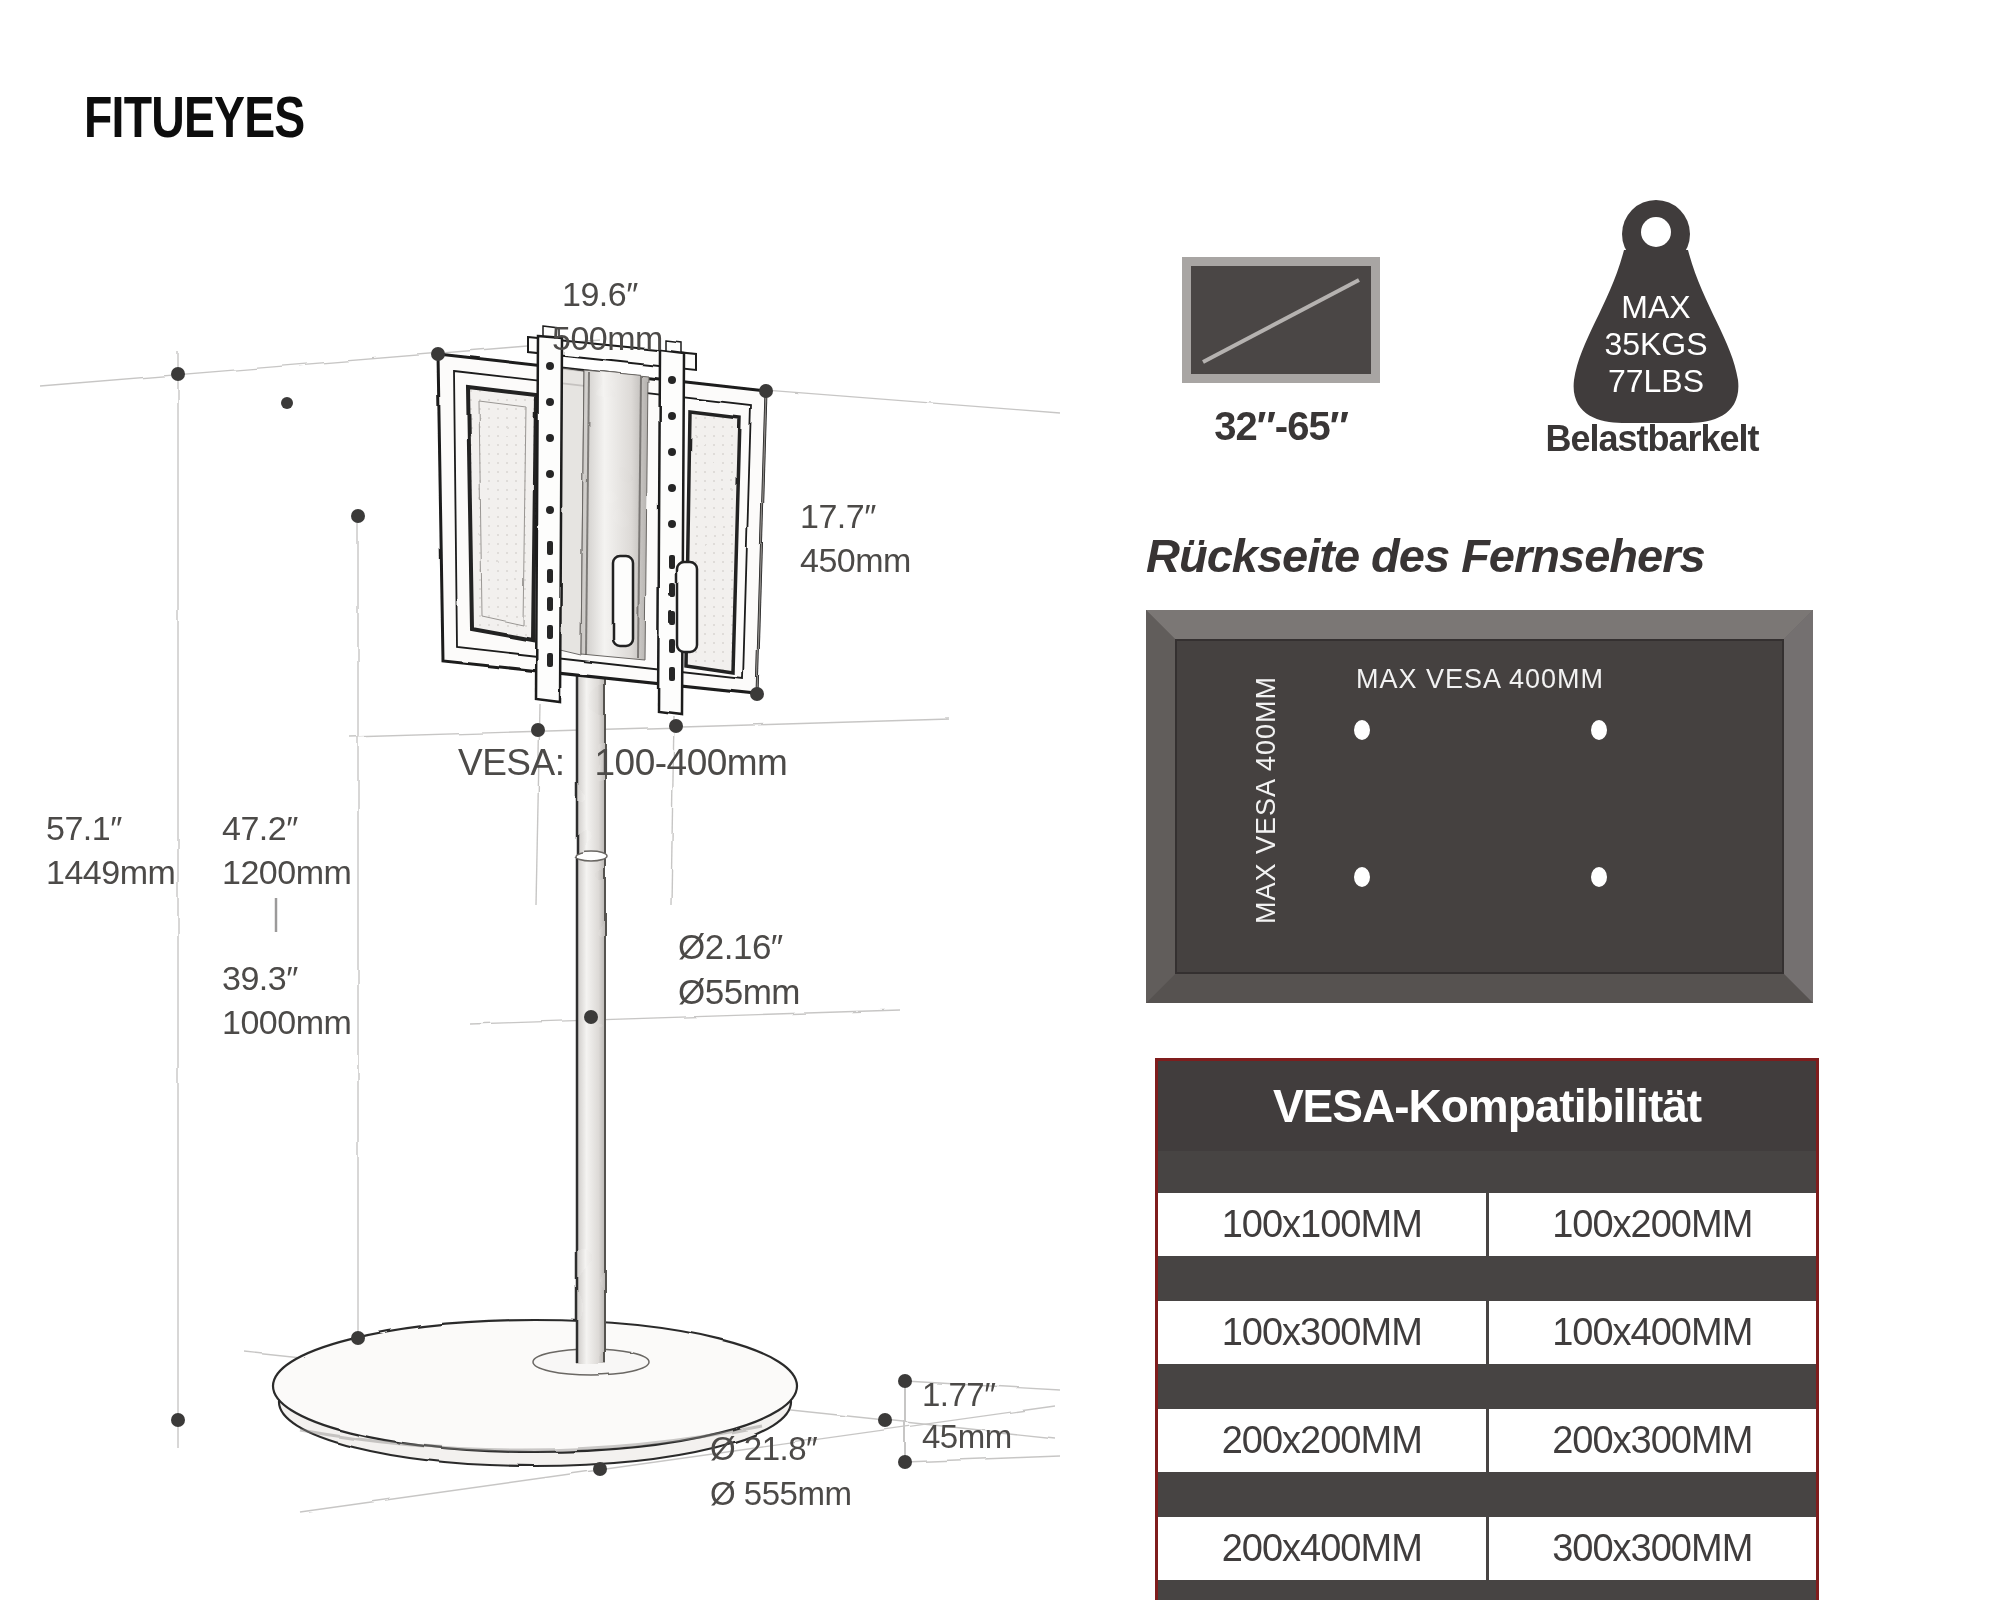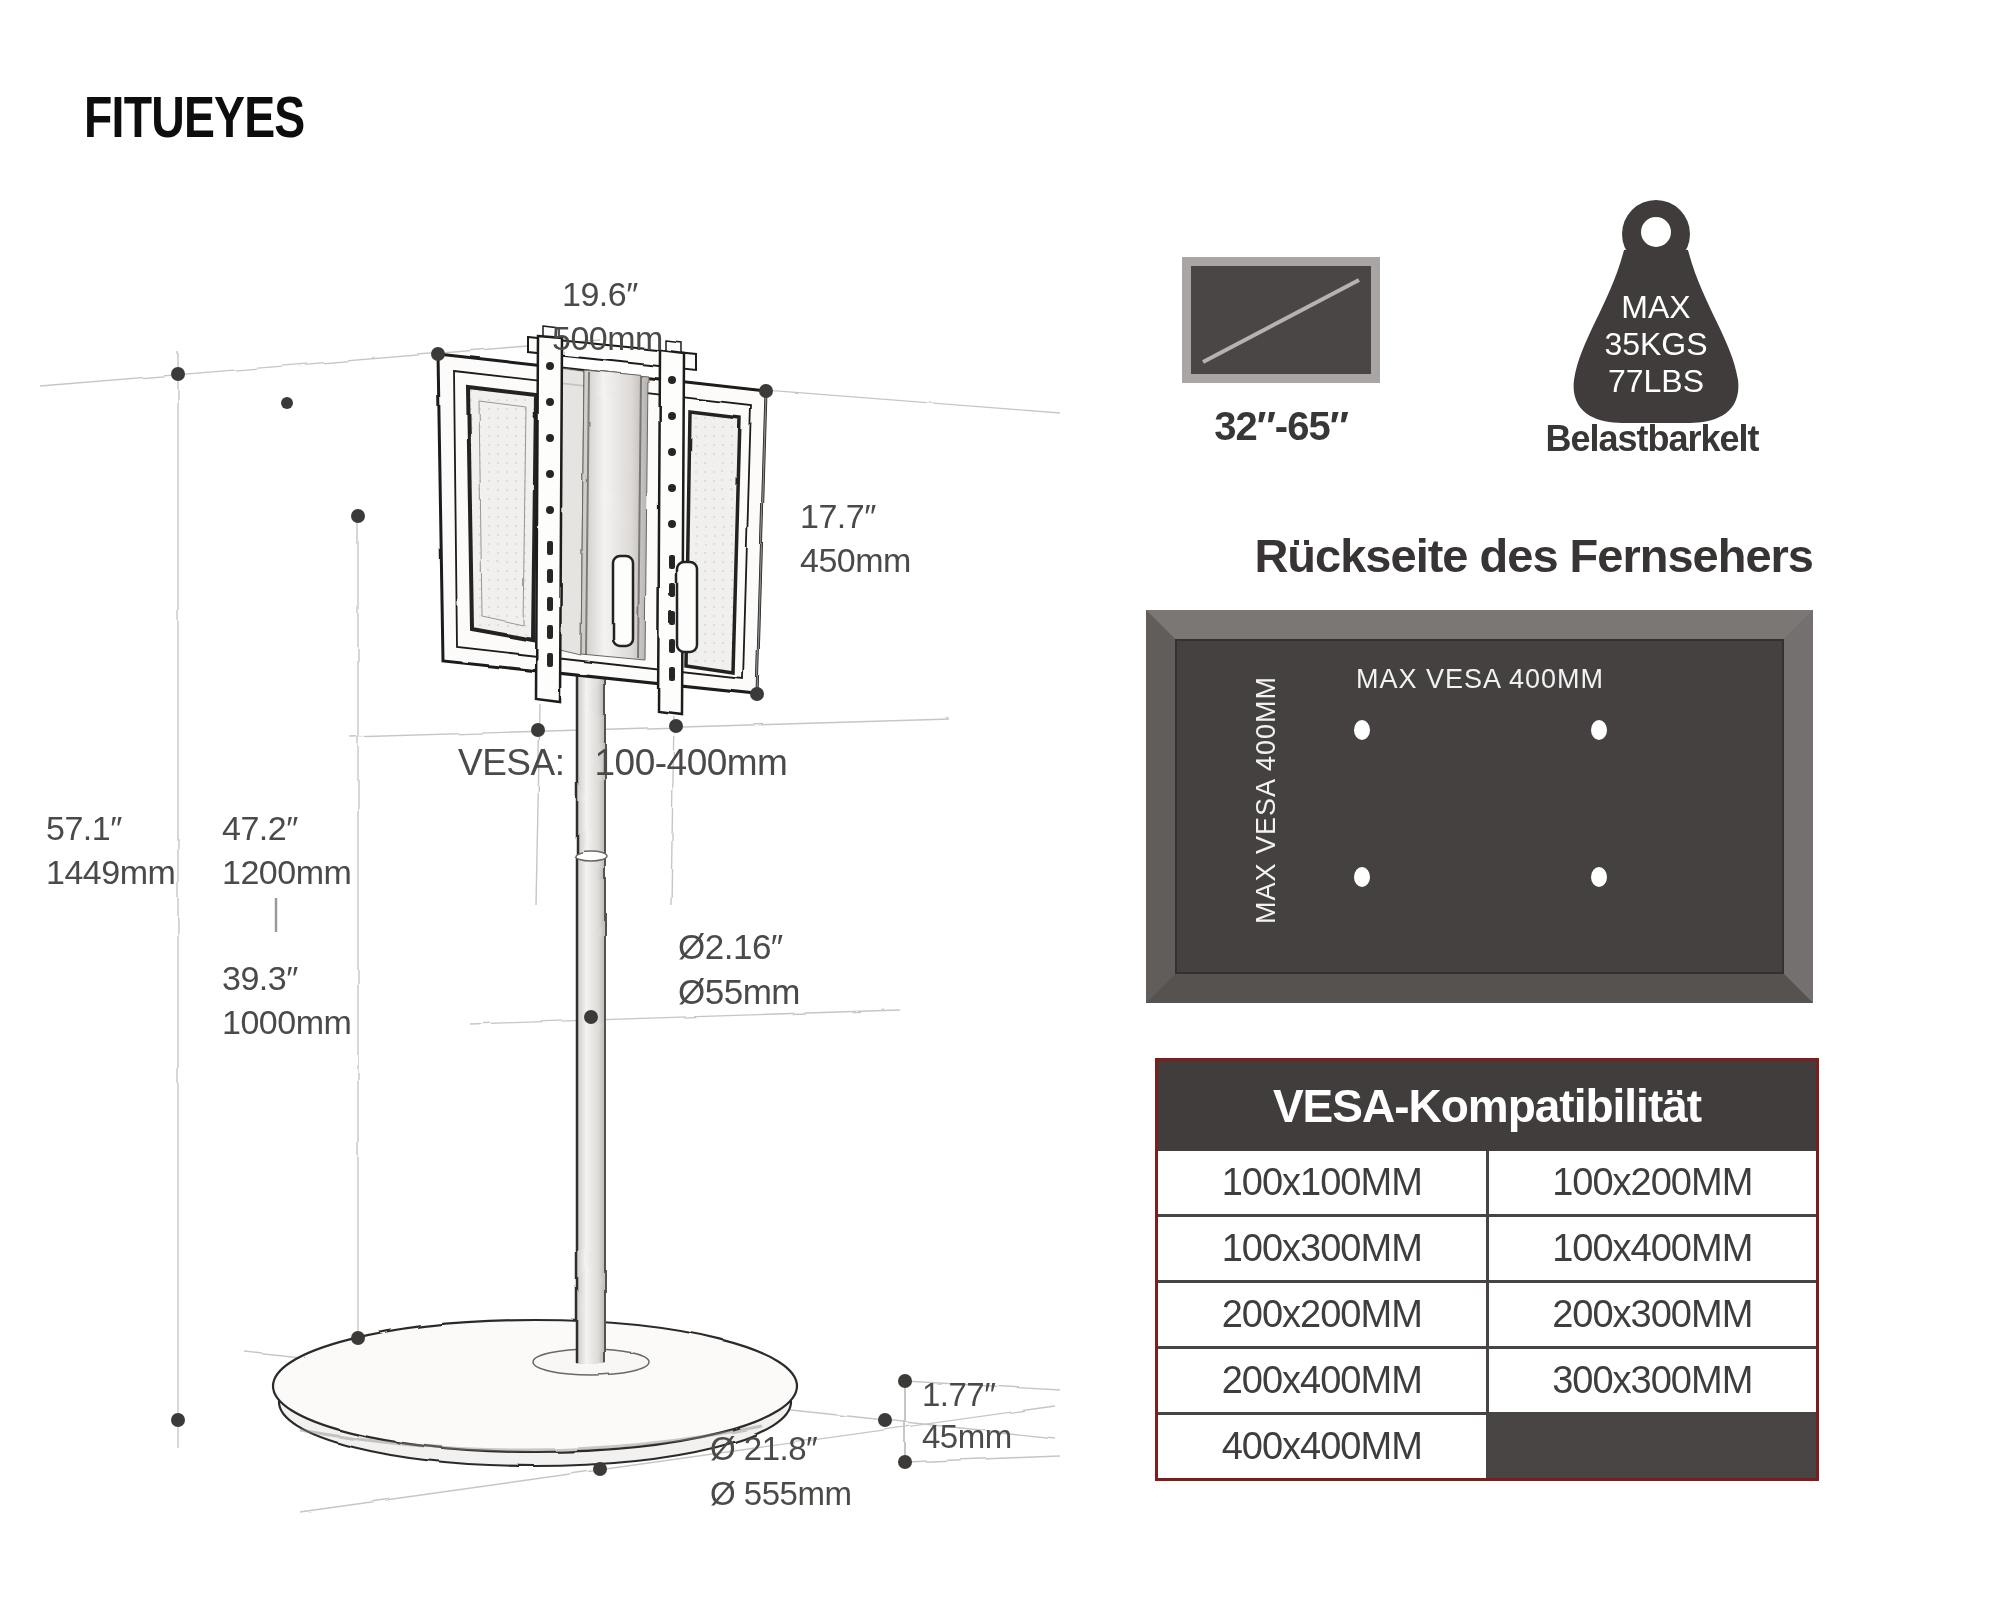--- a/index.html
+++ b/index.html
@@ -25,31 +25,31 @@
 
   
   .tv-badge{position:absolute;left:1182px;top:257px;width:198px;height:126px;background:#a8a5a3;}
   .tv-badge .scr{position:absolute;left:9px;top:9px;right:9px;bottom:9px;background:#4a4645;}
   .tv-range{position:absolute;left:1158px;top:404px;width:246px;text-align:center;
             font-weight:700;font-size:40px;color:#393636;letter-spacing:-1px;}
   .weight-badge{position:absolute;left:1552px;top:192px;}
   .weight-caption{position:absolute;left:1520px;top:418px;width:264px;text-align:center;
             font-weight:700;font-size:36px;color:#393636;letter-spacing:-1px;}
 
-  .panel-title{position:absolute;left:1146px;top:528px;width:667px;text-align:right;
-            font-weight:700;font-size:47px;color:#383434;letter-spacing:-1px;}
+  .panel-title{position:absolute;left:1146px;top:528px;width:667px;text-align:left;
+            font-weight:700;font-size:47px;color:#383434;letter-spacing:-1px;font-style:italic;}
   .back-panel{position:absolute;left:1146px;top:610px;}
 
   
   .vesa-table{position:absolute;left:1155px;top:1058px;width:658px;border:3px solid #7f1d1d;}
   .vesa-table .hd{height:90px;background:#413d3d;color:#ffffff;font-weight:700;font-size:46px;
             line-height:90px;text-align:center;letter-spacing:-1px;}
   .vesa-table .rows{display:grid;grid-template-columns:1fr 1fr;background:#474443;gap:3px;padding-top:0;}
   .vesa-table .cell{background:#ffffff;height:63px;line-height:63px;text-align:center;
-            font-size:38px;color:#403d3d;letter-spacing:-1px;}
+            font-size:38px;color:#403d3d;letter-spacing:-1px;margin-top:42px;}
 </style>
 </head>
 <body>
 
 <div class="stage">
 
   <div class="logo">
     <span class="lt">FITU</span><span class="hv">EYES</span>
   </div>
 

